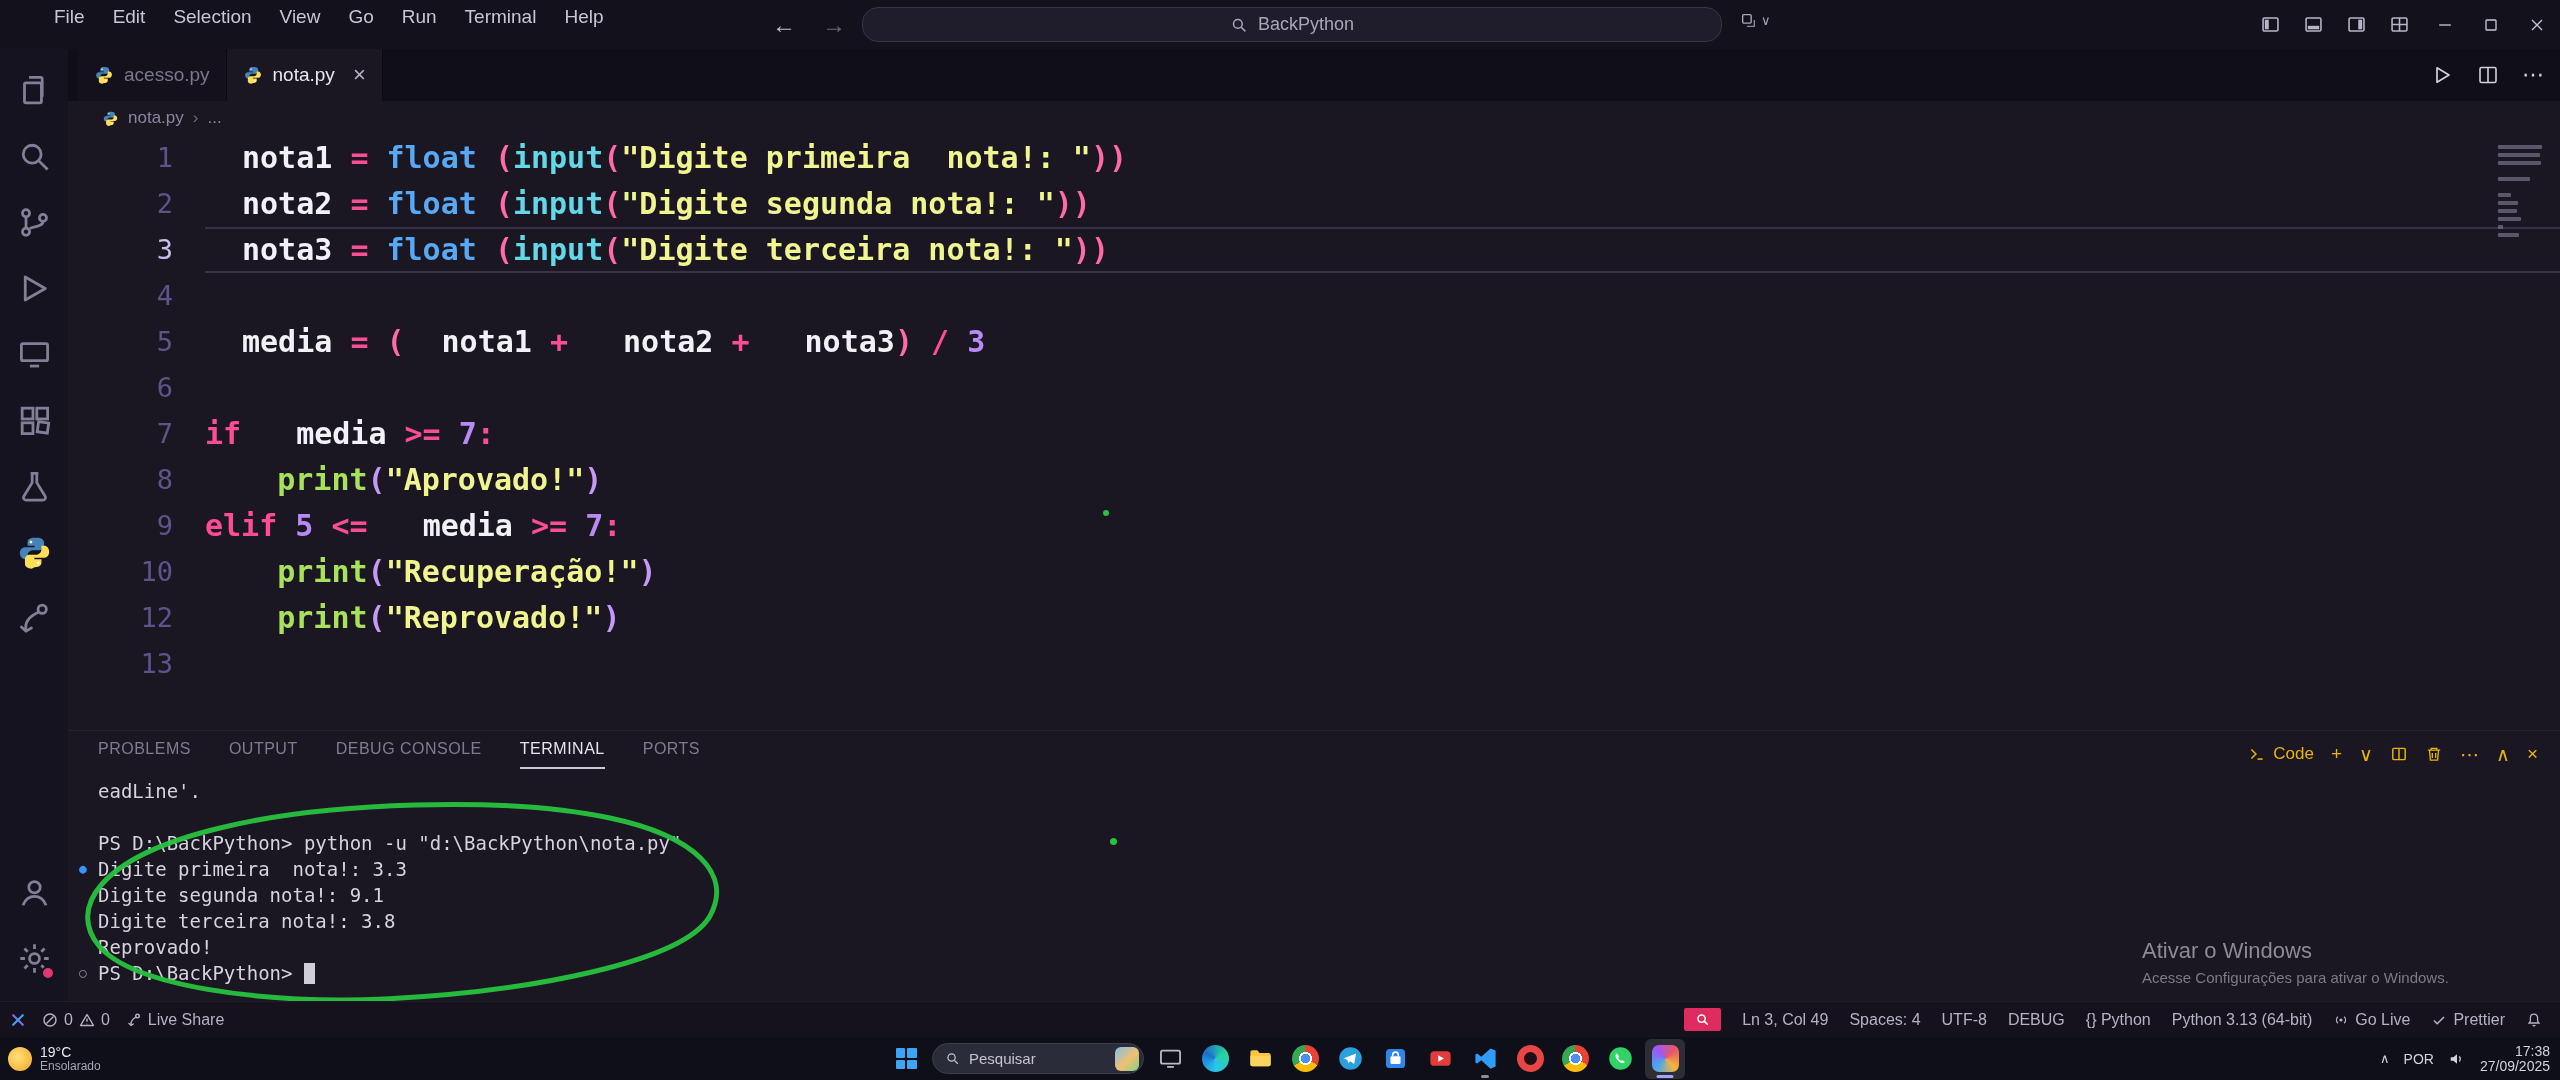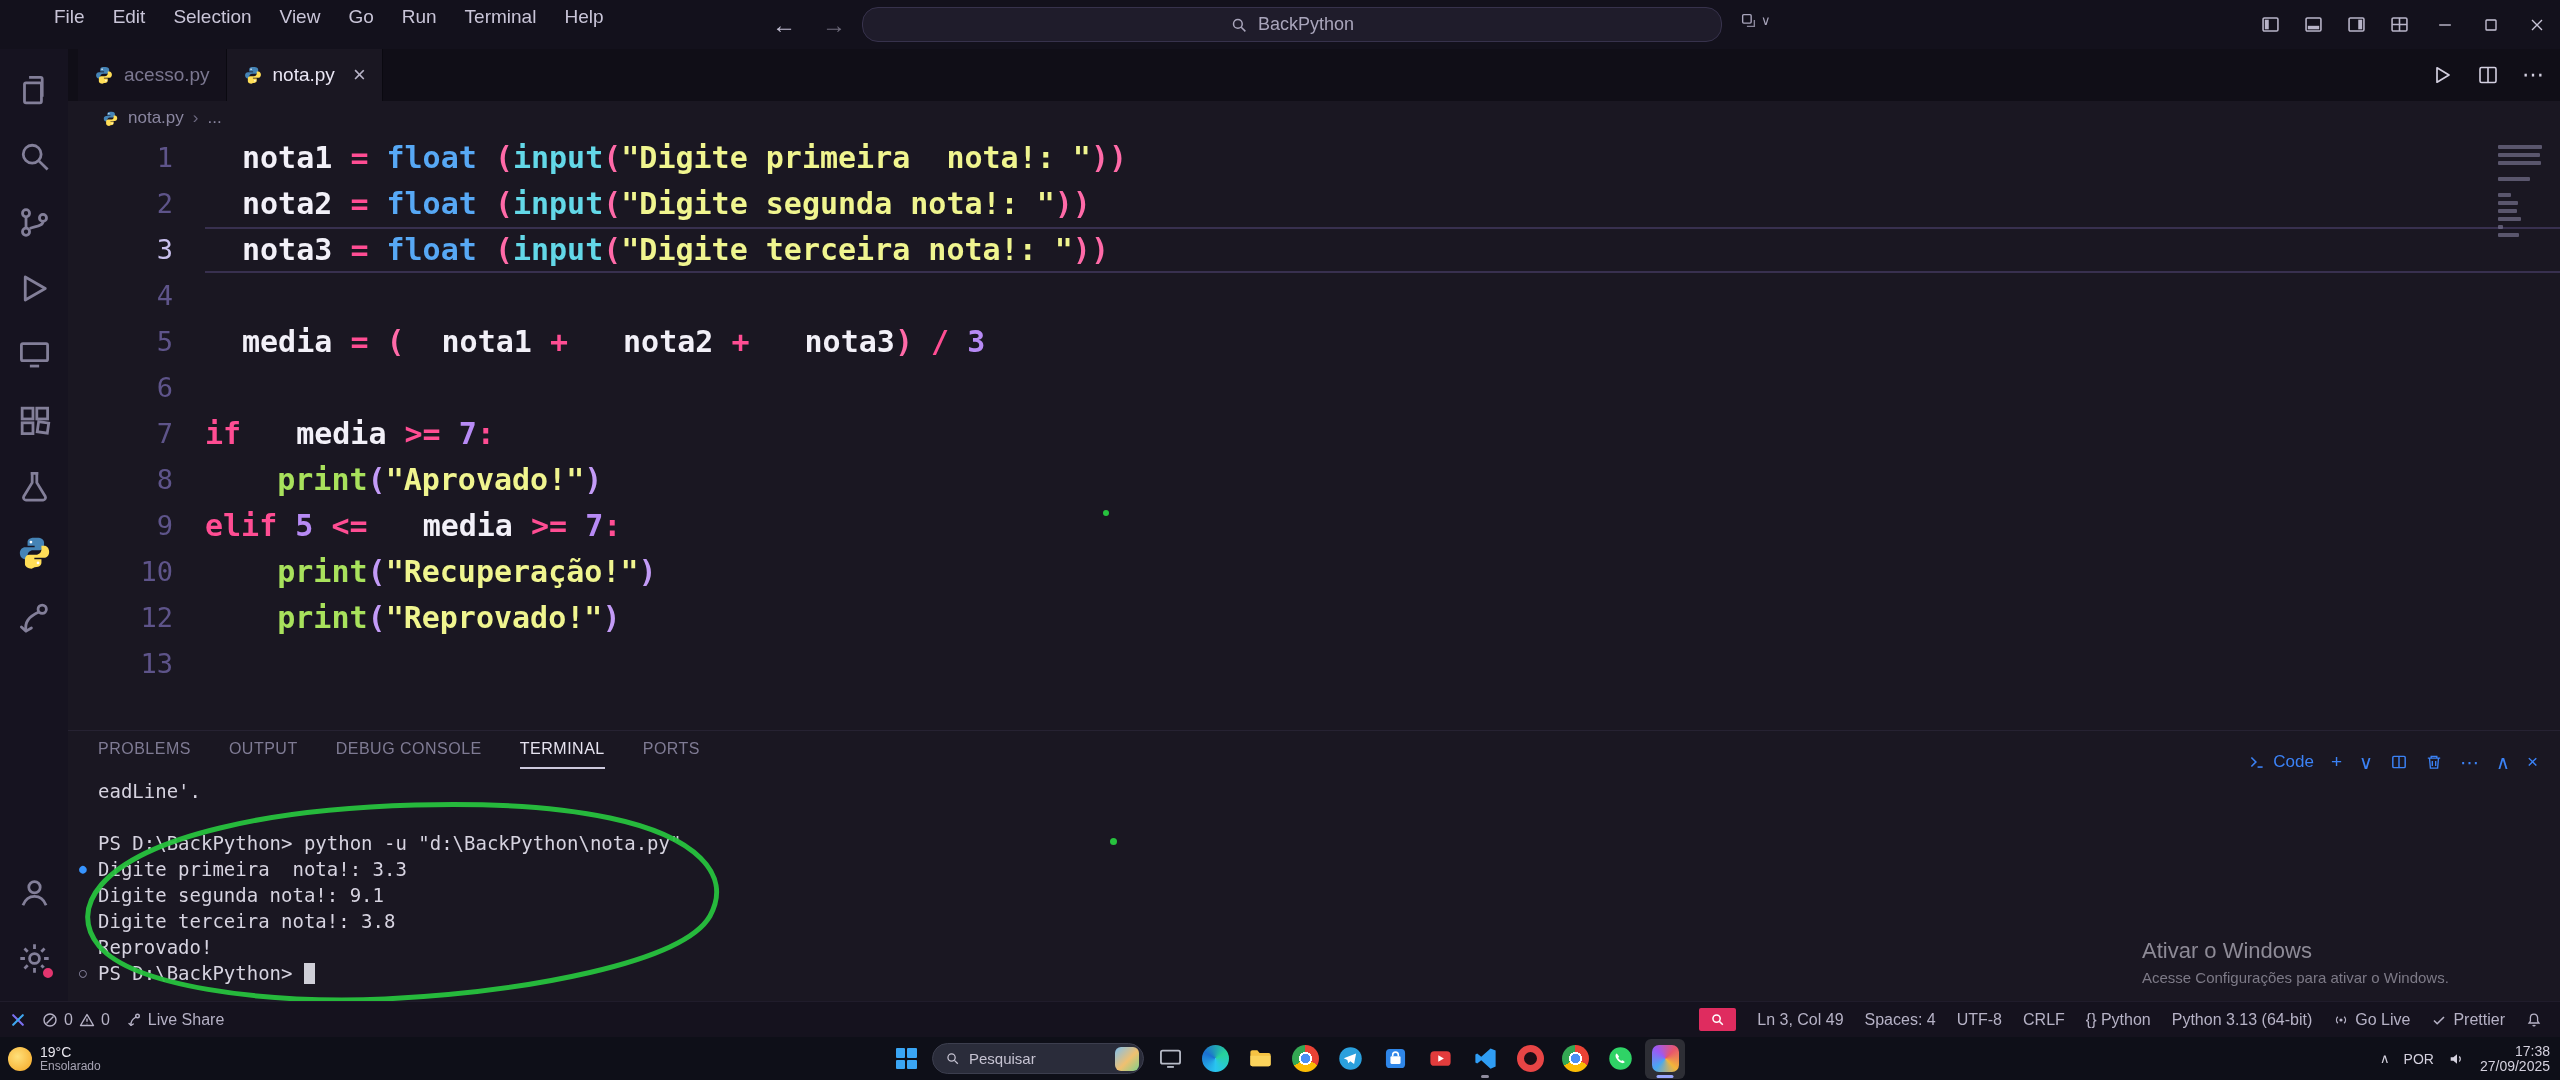--- a/index.html
+++ b/index.html
@@ -59,21 +59,21 @@
   .tk-q { color: #c39bf7; } .tk-w { color: #f2f0f8; }
   .minimap { position: absolute; top: 6px; right: 14px; width: 48px; }
   .mm-bar { height: 4px; margin: 4px 0 4px auto; margin-left: 0; background: #7d7896; opacity: .65; border-radius: 1px; }
 
   
   .panel { height: 271px; border-top: 1px solid #262232; display: flex; flex-direction: column; flex: none; position: relative; }
   .panel-head { height: 38px; display: flex; align-items: center; padding-left: 30px; position: relative; flex: none; }
   .ptabs { display: flex; gap: 38px; font-size: 16px; letter-spacing: .5px; color: #7f7b94; height: 100%; align-items: center; }
   .ptab { height: 100%; display: flex; align-items: center; border-bottom: 2px solid transparent; cursor: pointer; }
   .ptab.active { color: #e6e3f0; border-bottom-color: #cdc9dd; }
-  .panel-tools { position: absolute; right: 22px; top: 12px; height: 38px; display: flex; align-items: center; gap: 17px; color: #3b82f6; font-size: 19px; }
+  .panel-tools { position: absolute; right: 22px; top: 4px; height: 38px; display: flex; align-items: center; gap: 17px; color: #eab308; font-size: 19px; }
   .panel-tools .chip { display: flex; align-items: center; gap: 7px; font-size: 17px; }
   .panel-tools svg { width: 18px; height: 18px; }
   .term { flex: 1; padding: 9px 0 0 30px; font-family: "DejaVu Sans Mono", monospace; font-size: 19px; line-height: 26px; color: #d6d3e0; }
   .term-line { white-space: pre; position: relative; height: 26px; }
   .gut { position: absolute; left: -19px; top: 0; font-size: 13px; }
   .gut.dot { color: #3794ff; } .gut.circle { color: #8a86a0; }
   .cursor-block { display: inline-block; width: 11px; height: 21px; background: #cfcfd8; vertical-align: -4px; }
 
   
   .statusbar { position: absolute; left: 0; right: 0; bottom: 43px; height: 36px; background: #15121e; border-top: 1px solid #201c2b; display: flex; align-items: center; font-size: 16px; color: #b6b2c6; z-index: 25; }
@@ -465,21 +465,21 @@
         <div class="sb-item">
           <span>Ln 3, Col 49</span>
         </div>
         <div class="sb-item">
           <span>Spaces: 4</span>
         </div>
         <div class="sb-item">
           <span>UTF-8</span>
         </div>
         <div class="sb-item">
-          <span>CRLF</span>
+          <span>DEBUG</span>
         </div>
         <div class="sb-item">
           <span>{} Python</span>
         </div>
         <div class="sb-item">
           <span>Python 3.13 (64-bit)</span>
         </div>
         <div class="sb-item">
           <div class="ic">
             <svg viewBox="0 0 16 16" fill="none" stroke="currentColor" stroke-width="1.8">

